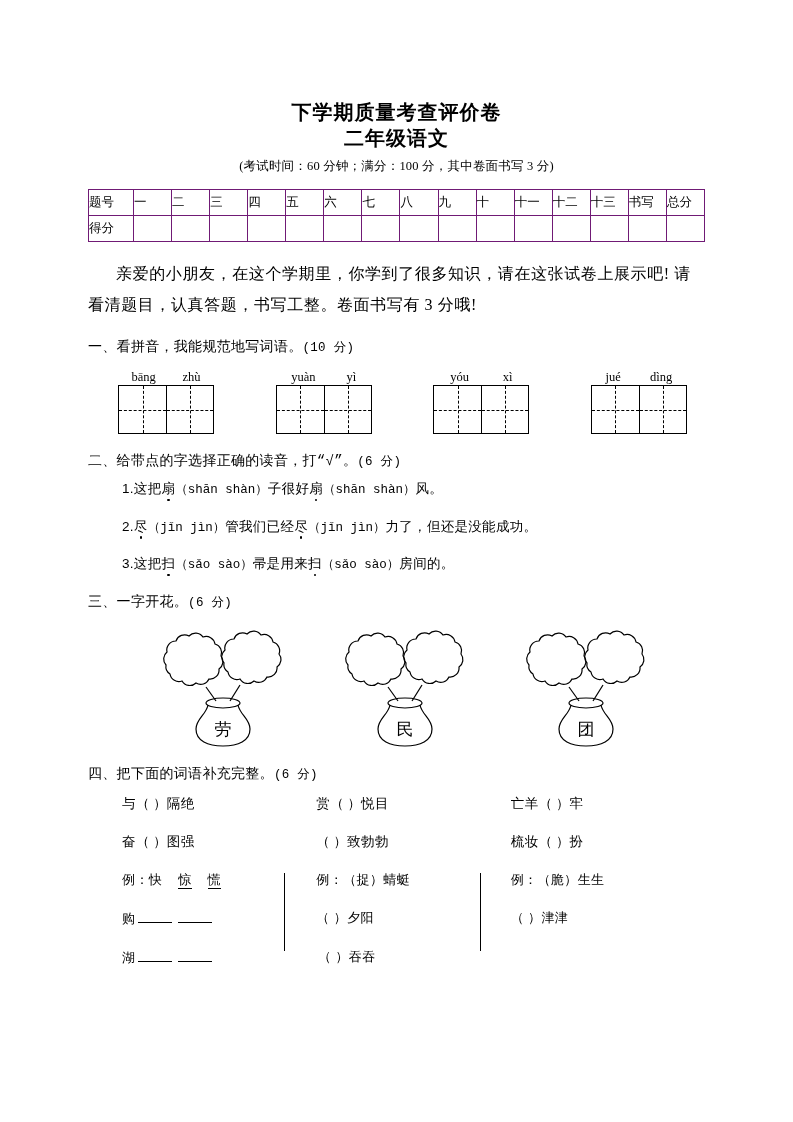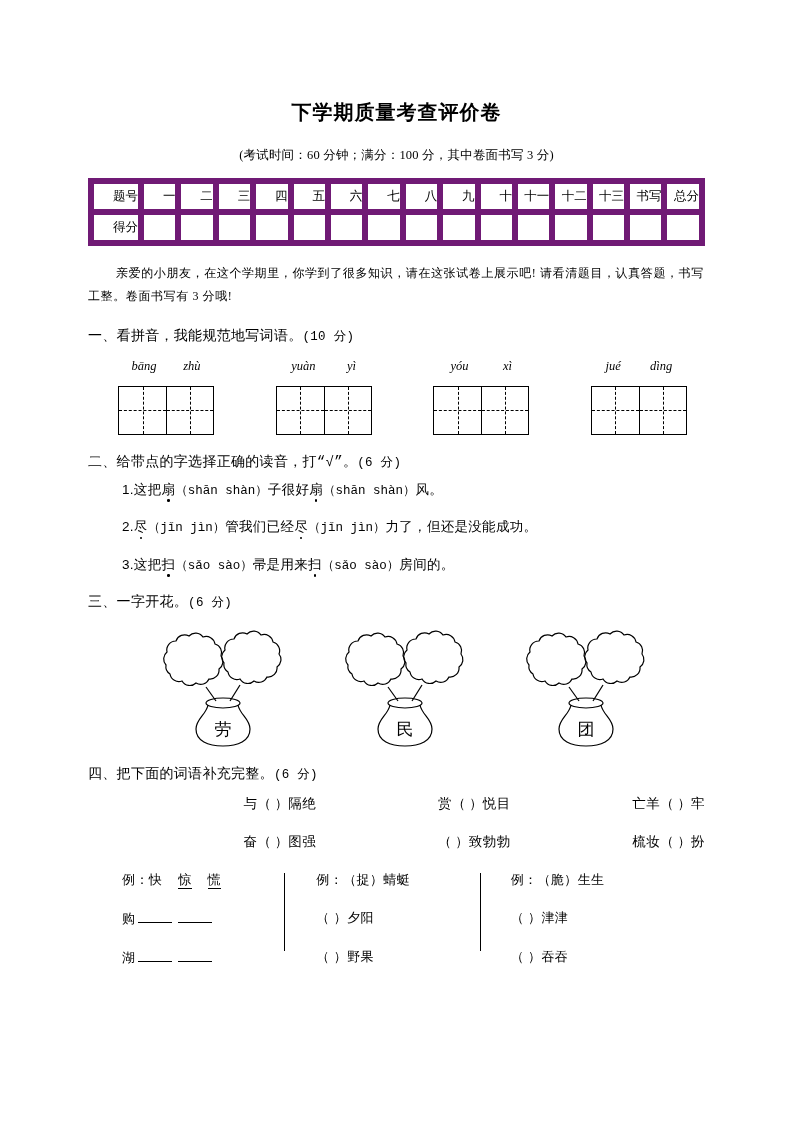--- a/index.html
+++ b/index.html
@@ -38,46 +38,46 @@
   .doc-subtitle {
     font-family: "Liberation Sans", "DejaVu Sans", sans-serif;
     font-weight: bold;
     font-size: 20px;
     letter-spacing: 1px;
     line-height: 1.25;
     margin-top: 1px;
   }
   .doc-meta {
     font-size: 12.5px;
-    margin-top: 22px;
+    margin-top: 7px;
     letter-spacing: 0.2px;
   }
 
   
   .score-table-wrap { margin-top: 14px; }
   table.score-table {
     border-collapse: collapse;
     width: 100%;
     table-layout: fixed;
   }
   table.score-table td {
-    border: 6px solid #701a75;
+    border: 1px solid #701a75;
     height: 25px;
-    text-align: right;
+    text-align: left;
     vertical-align: middle;
     font-size: 12.5px;
     padding: 0;
   }
   table.score-table td.head-cell { width: 44px; }
 
   
   .intro {
     margin-top: 16px;
     font-family: "Liberation Serif", "DejaVu Serif", serif;
-    font-size: 12px;
+    font-size: 16px;
     line-height: 1.95;
     text-indent: 28px;
     letter-spacing: 0.6px;
   }
 
   
   .section { margin-top: 18px; }
   .sec-title {
     font-size: 14px;
     letter-spacing: 0.3px;
@@ -91,23 +91,22 @@
     display: flex;
     justify-content: space-between;
     padding: 0 18px 0 30px;
   }
   .pinyin-item { display: flex; flex-direction: column; align-items: center; }
   .pinyin-text {
     display: flex;
     justify-content: space-around;
     width: 100%;
     font-size: 12.5px;
-    margin-bottom: 12px;
+    margin-bottom: 0;
     font-family: "Liberation Serif", "DejaVu Serif", serif;
-    font-style: italic;
   }
   .pinyin-text span { padding: 0 4px; }
   .tzg {
     display: flex;
     border: 1.2px solid #000;
   }
   .tzg-cell {
     width: 47px;
     height: 47px;
     position: relative;
@@ -171,21 +170,21 @@
     margin-top: 12px;
     padding-left: 34px;
   }
   .idiom-row {
     display: flex;
     font-size: 13.5px;
     margin-bottom: 20px;
     font-family: "Liberation Sans", "DejaVu Sans", sans-serif;
     letter-spacing: 0.5px;
   }
-  .idiom-cell { width: 196px; text-align: right; }
+  .idiom-cell { width: 196px; }
   .idiom-cell .blank-paren { letter-spacing: 0; }
 
   
   .ex-wrap {
     margin-top: 12px;
     padding-left: 34px;
     position: relative;
   }
   .ex-row {
     display: flex;
@@ -218,20 +217,21 @@
   .divider.d1 { left: 196px; }
   .divider.d2 { left: 392px; }
 </style>
 </head>
 <body>
 
 <div class="page">
 
   <div class="doc-header">
     <div class="doc-title">下学期质量考查评价卷</div>
+    <div class="doc-subtitle">二年级语文</div>
     <div class="doc-meta">(考试时间：60 分钟；满分：100 分，其中卷面书写 3 分)</div>
   </div>
 
   <div class="score-table-wrap">
     <table class="score-table">
       <tbody>
         <tr>
           <td class="head-cell">题号</td>
           <td>一</td>
           <td>二</td>
@@ -459,23 +459,20 @@
         <div class="ex-col">
           <span>（     ）</span><span>津津</span>
         </div>
       </div>
 
       <div class="ex-row">
         <div class="ex-col">
           <span>湖</span><span class="u-line"></span><span class="u-line"></span>
         </div>
         <div class="ex-col">
-          <span>（     ）</span><span>野果</span>
-        </div>
-        <div class="ex-col">
           <span>（     ）</span><span>吞吞</span>
         </div>
       </div>
 
     </div>
   </div>
 
 </div>
 
 </body></html>

